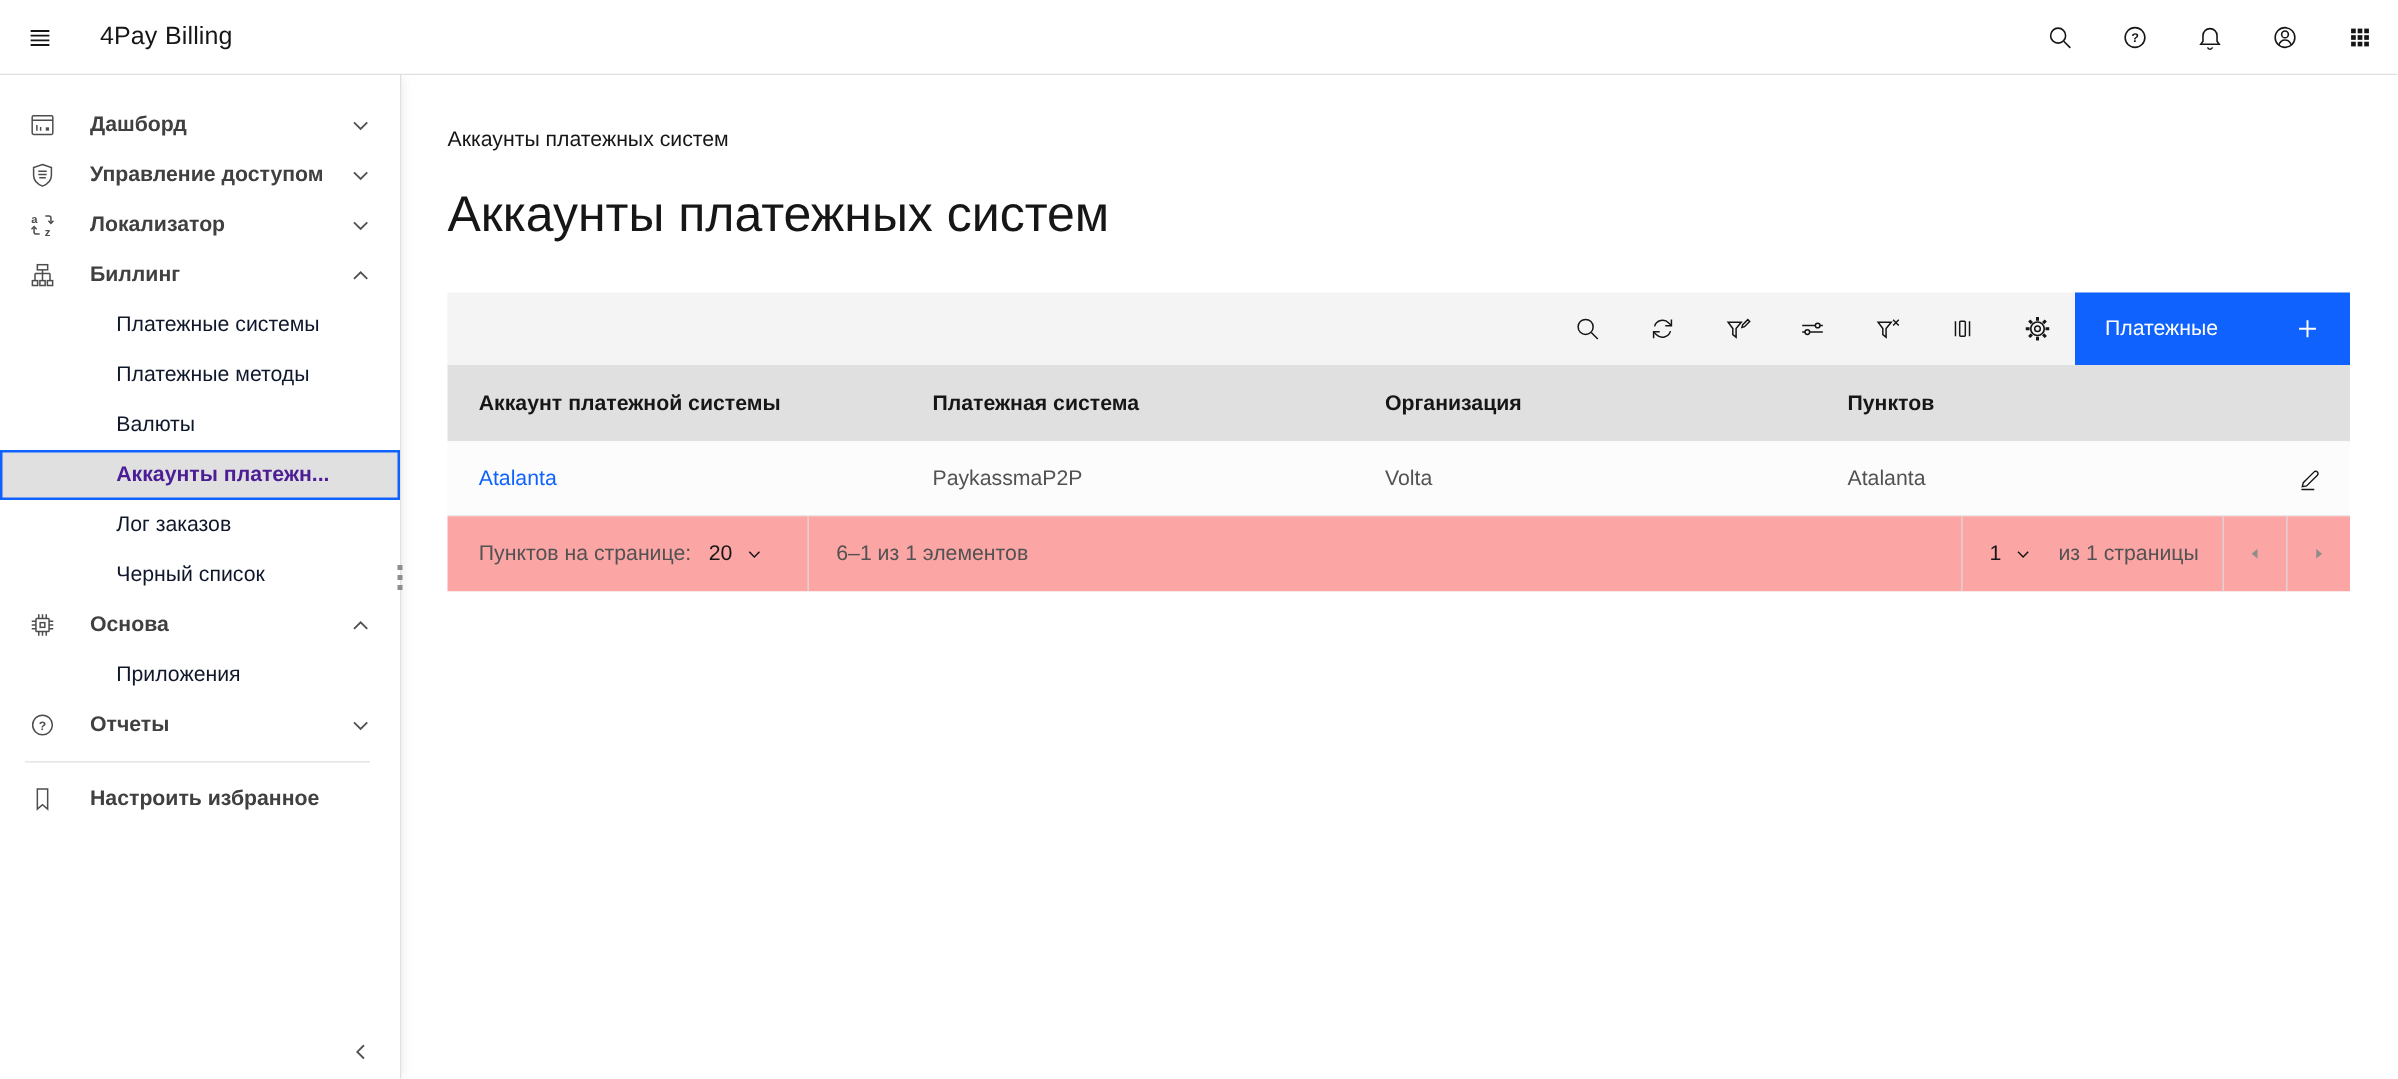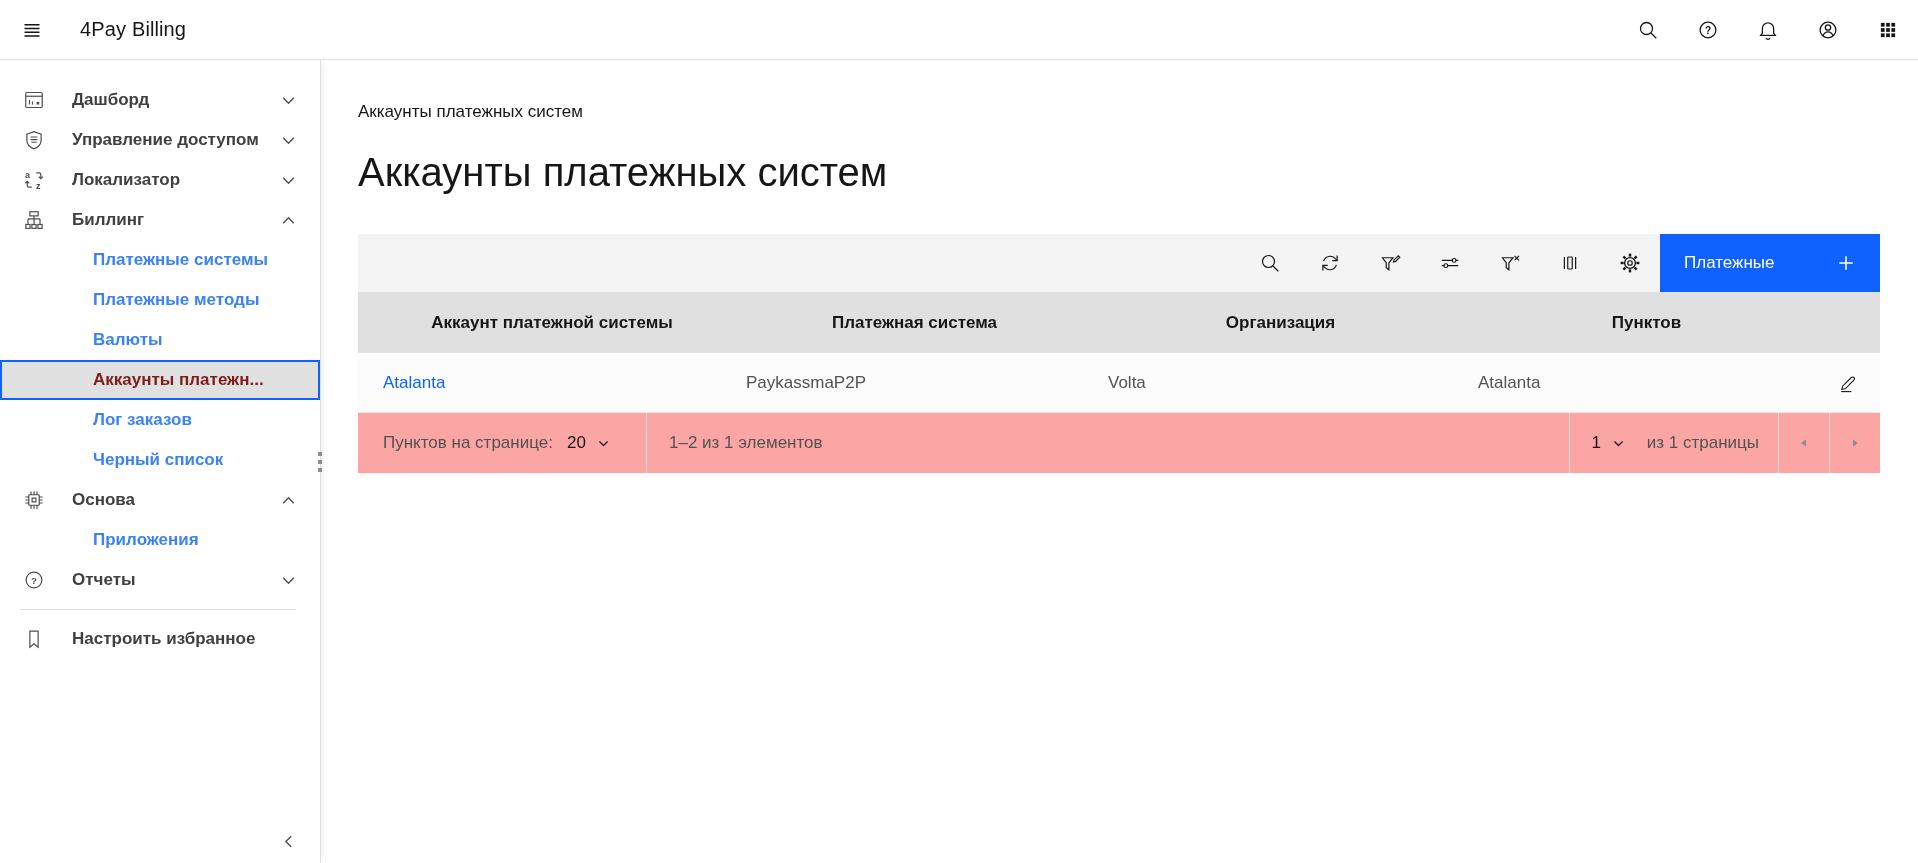--- a/index.html
+++ b/index.html
@@ -33,24 +33,24 @@
   }
   .nav-item {
     height: 40px; width: 100%; display: flex; align-items: center;
     padding: 0 23px 0 22px; color: #404040; font-weight: 600; text-align: left;
   }
   .nav-item .nav-ico { width: 24px; height: 24px; margin-right: 26px; color: #4d4d4d; display: flex; align-items: center; justify-content: center; }
   .nav-item .nav-label { flex: 1; white-space: nowrap; overflow: hidden; }
   .nav-item .nav-chevron { margin-left: auto; color: #525252; display: flex; }
   .nav-sub {
     height: 40px; width: 100%; display: flex; align-items: center;
-    padding-left: 93px; color: #3b82f6; font-weight: 700; text-align: left; white-space: nowrap;
+    padding-left: 93px; color: #0f172a; font-weight: 400; text-align: left; white-space: nowrap;
   }
   .nav-sub.selected {
-    background: #e0e0e0; color: #7f1d1d; font-weight: 700;
+    background: #e0e0e0; color: #4c1d95; font-weight: 700;
     outline: 2px solid #0f62fe; outline-offset: -2px;
   }
   .nav-divider { height: 1px; background: #e0e0e0; margin: 9px 24px 9px 20px; }
   .collapse-btn { position: absolute; right: 12px; bottom: 2px; width: 40px; height: 40px; display: flex; align-items: center; justify-content: center; color: #525252; }
   .resize-grip {
     position: absolute; right: -4px; top: 50%; transform: translateY(-50%);
     display: flex; flex-direction: column; gap: 4px; z-index: 6; cursor: col-resize; padding: 4px 2px;
   }
   .resize-grip i { width: 4px; height: 4px; background: #8d8d8d; display: block; }
 
@@ -66,21 +66,21 @@
   .tb-btn { width: 60px; height: 58px; display: flex; align-items: center; justify-content: center; color: #161616; }
   .add-btn {
     width: 220px; height: 58px; background: #0f62fe; color: #ffffff;
     display: flex; align-items: center; justify-content: space-between;
     padding: 0 25px 0 24px; font-size: 17px;
   }
 
   
   .thead, .trow { display: grid; grid-template-columns: 363px 362px 370px 362px 1fr; align-items: center; }
   .thead { height: 61px; background: #e0e0e0; font-weight: 700; color: #161616; }
-  .thead > div { padding-left: 25px; text-align: center; }
+  .thead > div { padding-left: 25px; }
   .trow { height: 60px; background: #fcfcfc; border-bottom: 1px solid #e8e8e8; color: #525252; }
   .trow > div { padding-left: 25px; white-space: nowrap; }
   .cell-link a { color: #0f62fe; }
   .cell-actions { display: flex; justify-content: center; padding-left: 0 !important; }
   .edit-btn { width: 48px; height: 48px; display: flex; align-items: center; justify-content: center; color: #161616; }
 
   
   .pagination { height: 60px; background: #fca5a5; display: flex; align-items: center; color: #525252; }
   .pg-items { width: 288px; flex: 0 0 288px; display: flex; align-items: center; padding-left: 25px; }
   .pg-select { display: flex; align-items: center; gap: 11px; color: #161616; }
@@ -391,21 +391,21 @@
           <div class="pg-items">
             <span>Пунктов на странице:</span>
             <button class="pg-select">
               <span>20</span>
               <svg width="13" height="13" viewBox="0 0 16 16" fill="none" stroke="currentColor" stroke-width="1.5">
                   <path d="M3 5.5l5 5 5-5"></path>
                 </svg>
             </button>
           </div>
           <div class="pg-div"></div>
-          <span class="pg-range">1–2 из 1 элементов</span>
+          <span class="pg-range">6–1 из 1 элементов</span>
 
           <div class="pg-right">
             <div class="pg-div"></div>
             <button class="pg-select pg-page-select">
               <span>1</span>
               <svg width="13" height="13" viewBox="0 0 16 16" fill="none" stroke="currentColor" stroke-width="1.5">
                   <path d="M3 5.5l5 5 5-5"></path>
                 </svg>
             </button>
             <span class="pg-pages">из 1 страницы</span>

